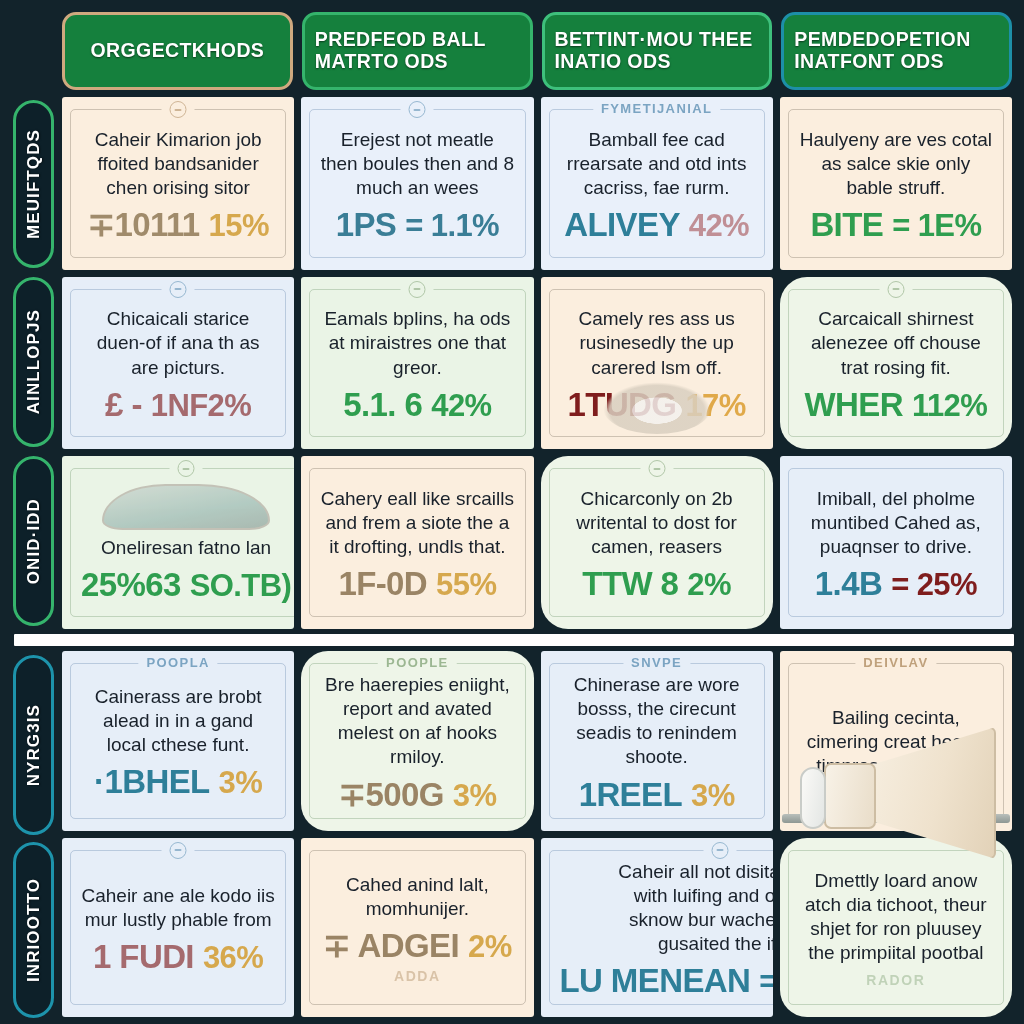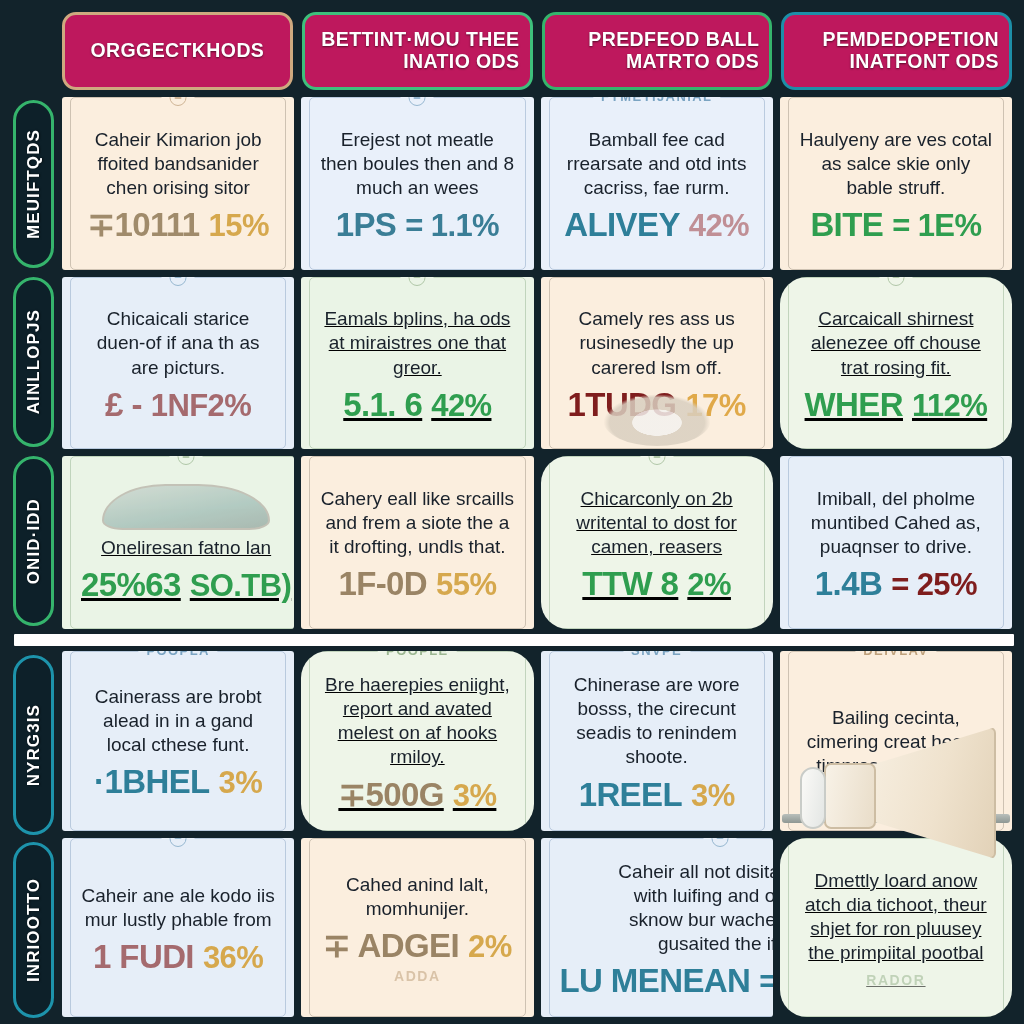--- a/index.html
+++ b/index.html
@@ -32,25 +32,25 @@
     left: 62px;
     right: 12px;
     height: 78px;
     display: flex;
     gap: 9px;
   }
   .header-pill {
     flex: 1 1 0;
     border-radius: 14px;
     border: 3px solid #c6a582;
-    background: #be185d;
+    background: #15803d;
     display: flex;
     align-items: center;
     justify-content: center;
-    text-align: right;
+    text-align: left;
     padding: 4px 10px;
     color: #ffffff;
     font-size: 19.5px;
     font-weight: 700;
     letter-spacing: 0.4px;
     line-height: 1.12;
     text-shadow: 0 1px 2px rgba(0,0,0,.55);
   }
   .header-pill.tan   { border-color: #cfa97f; }
   .header-pill.green { border-color: #35b46c; }
@@ -90,21 +90,21 @@
     display: grid;
     grid-template-columns: repeat(4, 1fr);
     gap: 7px;
   }
   #grid-top    { top: 97px;  height: 532px; grid-template-rows: repeat(3, 1fr); }
   #grid-bottom { top: 651px; height: 366px; grid-template-rows: repeat(2, 1fr); }
 
   .cell {
     position: relative;
     border-radius: 3px;
-    padding: 0 8px;
+    padding: 12px 8px;
     display: flex;
     align-items: stretch;
     overflow: hidden;
   }
   .cell.cream { background: #fbeede; }
   .cell.blue  { background: #e9f0fa; }
   .cell.mint  { background: #eaf4e6; }
   .cell.mint2 { background: #eef5e8; border-radius: 27px; }
   .cell.sky   { background: #e6eef8; }
 
@@ -114,21 +114,21 @@
     border-radius: 5px;
     display: flex;
     flex-direction: column;
     align-items: center;
     justify-content: center;
     padding: 8px 10px 10px;
     position: relative;
     text-align: center;
   }
   .cell.blue  .inner, .cell.sky .inner { border-color: rgba(140,165,195,.5); }
-  .cell.mint  .inner, .cell.mint2 .inner { border-color: rgba(150,180,145,.5); text-decoration: underline; }
+  .cell.mint  .inner, .cell.mint2 .inner { border-color: rgba(150,180,145,.5); }
 
   
   .notch {
     position: absolute;
     top: -9px;
     left: 50%;
     transform: translateX(-50%);
     background: inherit;
     padding: 0 8px;
     display: flex;
@@ -265,25 +265,25 @@
 </style>
 </head>
 <body>
 
 <div id="board">
 
   <div class="header-row">
     <div class="header-pill tan">
         <span>ORGGECTKHODS</span>
       </div>
+    <div class="header-pill green">
+        <span>PREDFEOD BALL MATRTO ODS</span>
+      </div>
     <div class="header-pill green2">
         <span>BETTINT·MOU THEE INATIO ODS</span>
-      </div>
-    <div class="header-pill green">
-        <span>PREDFEOD BALL MATRTO ODS</span>
       </div>
     <div class="header-pill blue">
         <span>PEMDEDOPETION INATFONT ODS</span>
       </div>
   </div>
 
   <div class="rail" style="top:100px;  height:168px;">
       <span>MEUIFTQDS</span>
     </div>
   <div class="rail" style="top:277px;  height:170px;">

